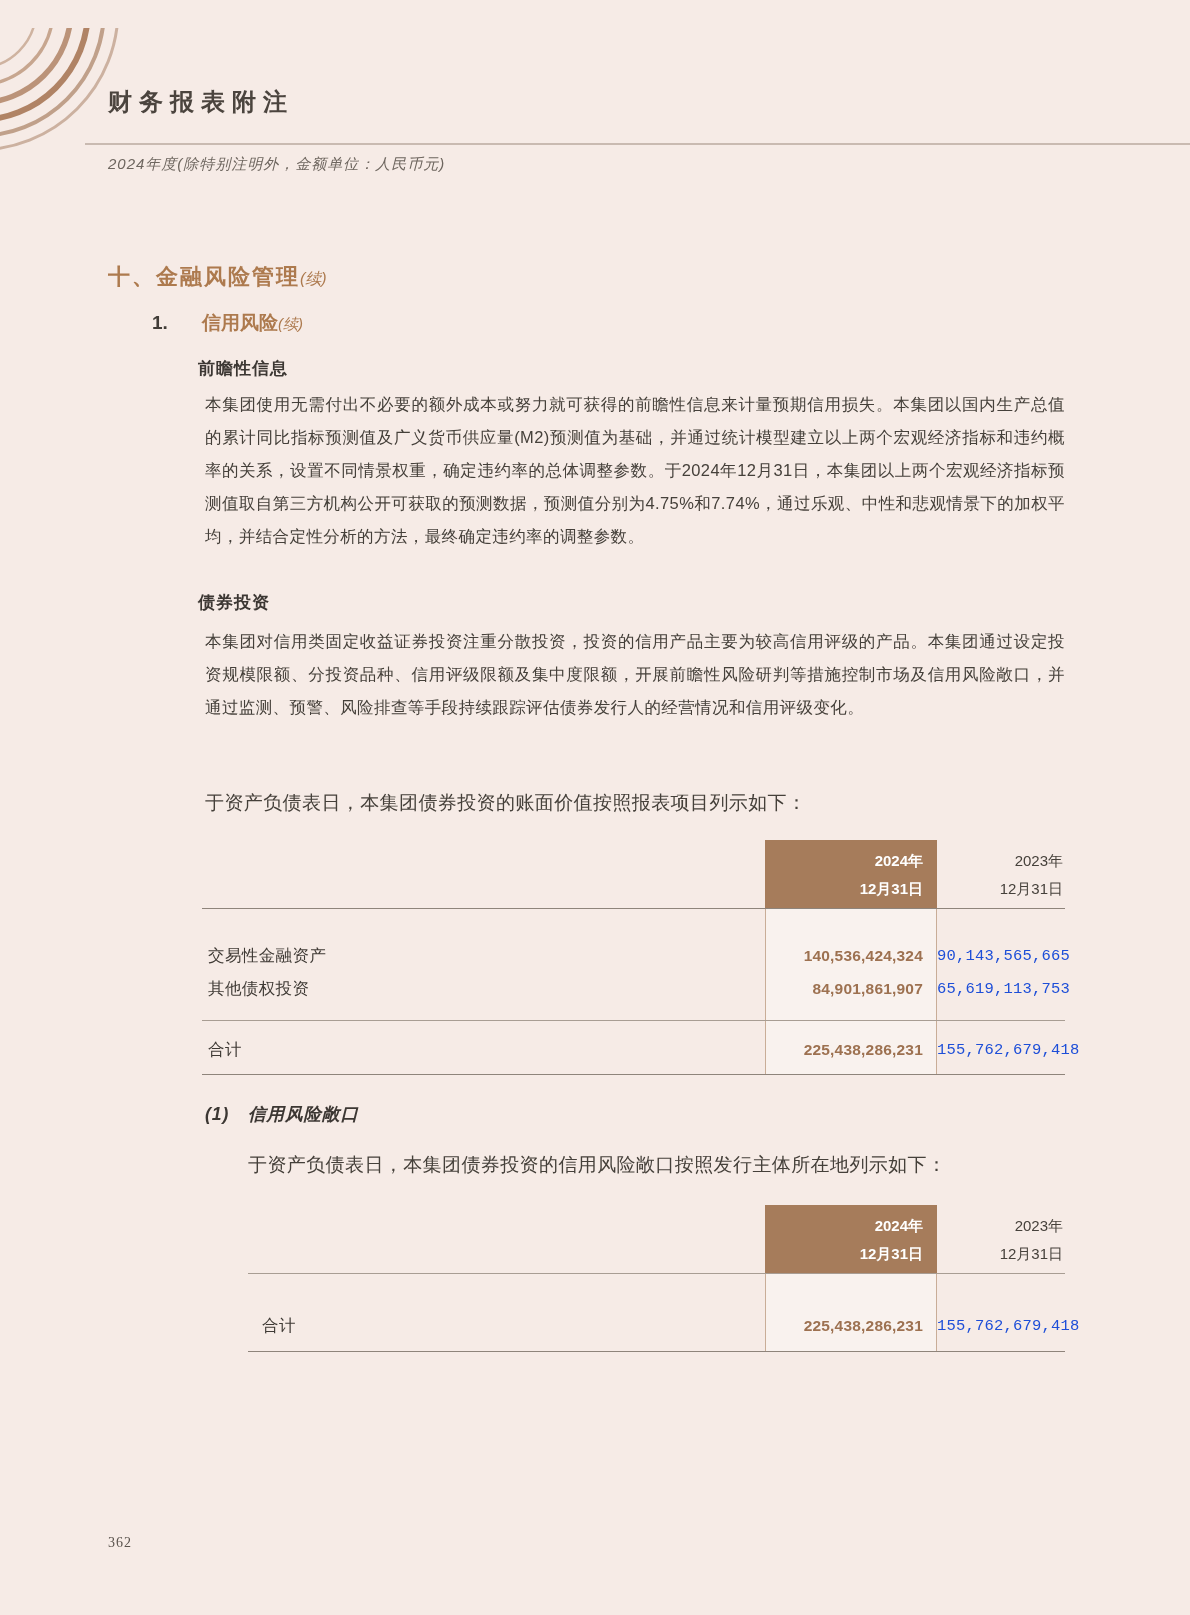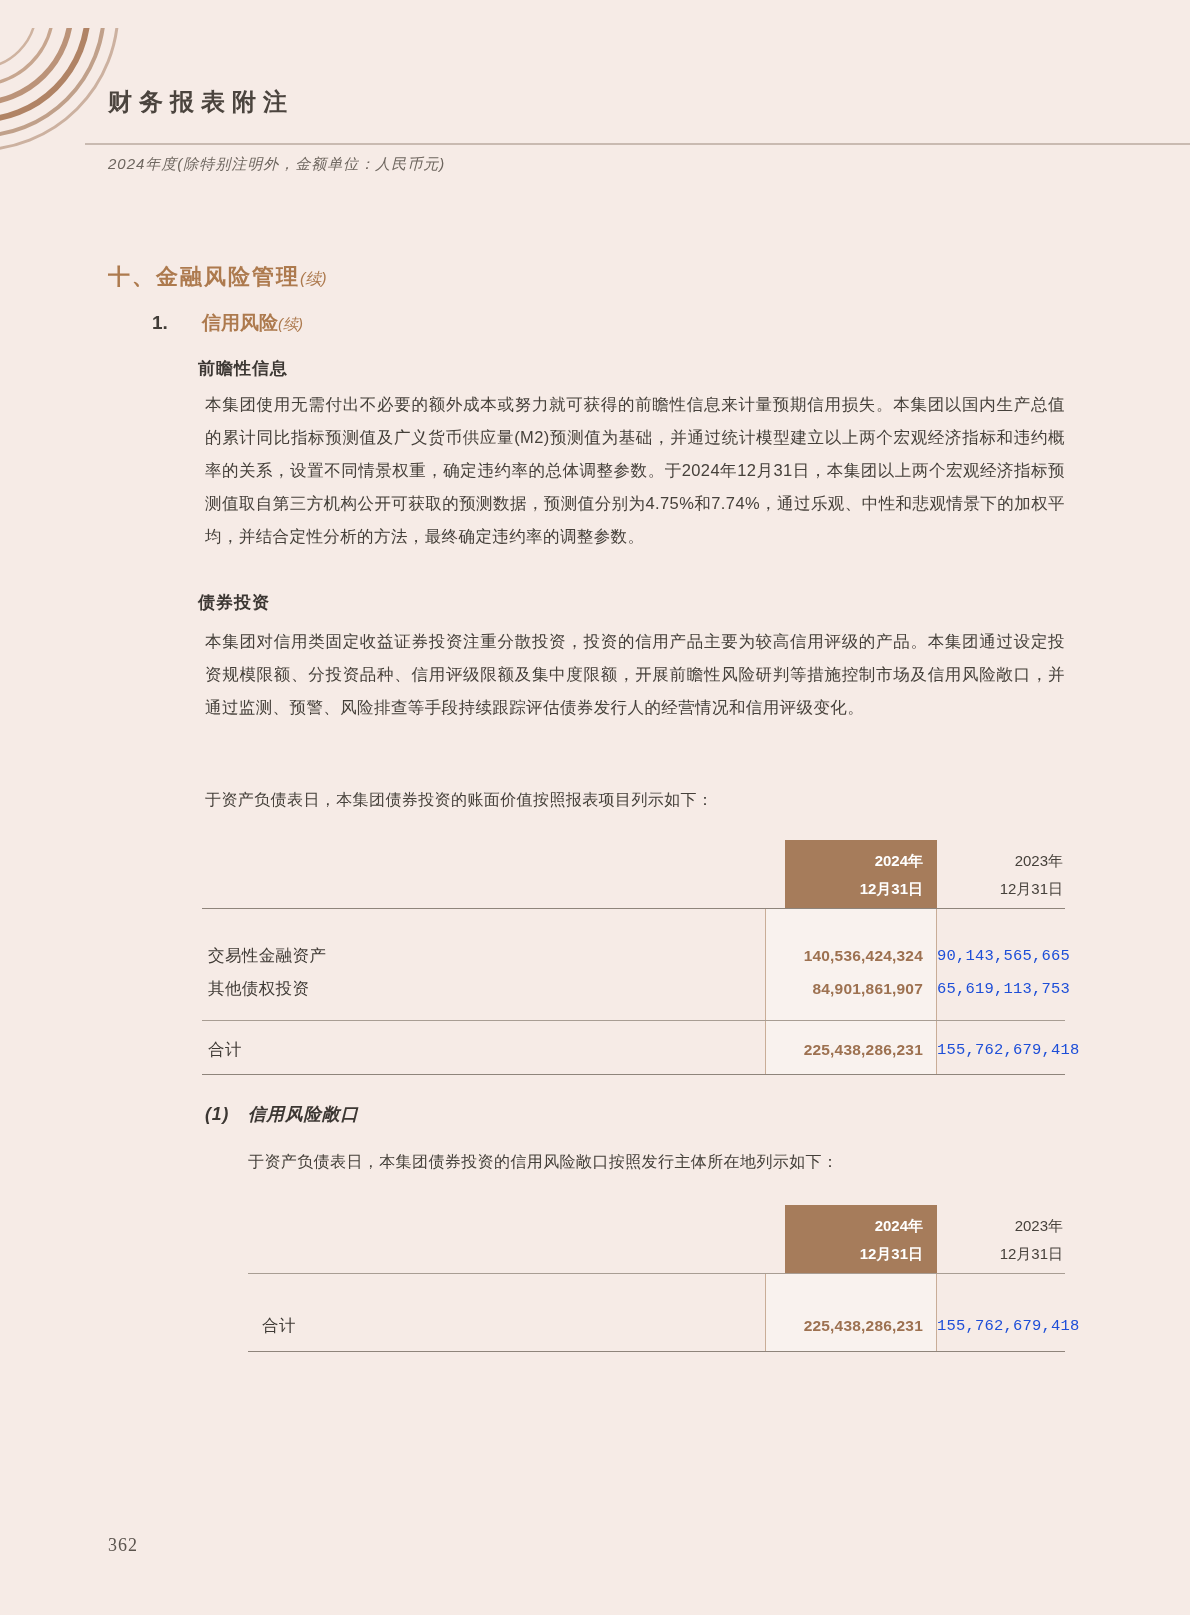--- a/index.html
+++ b/index.html
@@ -49,41 +49,41 @@
   .h-forward{top:357px;}
   .h-bond{top:591px;}
   .body-text{
     position:absolute;left:205px;width:860px;
     font-size:16.5px;line-height:33px;color:#45403a;
     text-align:justify;letter-spacing:.4px;
   }
   .p-forward{top:388px;}
   .p-bond{top:625px;}
   .intro-line{
-    position:absolute;font-size:16px;color:#45403a;letter-spacing:.4px;
+    position:absolute;font-size:19px;color:#45403a;letter-spacing:.4px;
   }
   .intro-1{left:205px;top:790px;}
   .exposure-heading{
     position:absolute;left:205px;top:1102px;
     font-size:17.5px;font-weight:700;font-style:italic;color:#3c3733;letter-spacing:1px;
   }
   .exposure-heading .num{display:inline-block;width:43px;}
   .intro-2{left:248px;top:1152px;}
   
   .fin-table{position:absolute;right:125px;}
   .t1{left:202px;top:840px;}
   .t2{left:248px;top:1205px;}
   .col-tint{
     position:absolute;top:68px;bottom:0;right:128px;width:170px;
     background:#f9f2ee;border-left:1px solid #c9ad97;border-right:1px solid #c9ad97;
   }
   .t-header{display:flex;height:68px;position:relative;}
   .t-header .th-label{flex:1;}
   .th-2024{
-    width:152px;background:#a67c5b;color:#ffffff;
+    width:172px;background:#a67c5b;color:#ffffff;
     text-align:right;padding:7px 14px 0 0;box-sizing:border-box;
     font-weight:700;font-size:15px;
   }
   .th-2024 div{line-height:28px;}
   .th-2023{
     width:128px;color:#46413b;text-align:right;
     padding:7px 2px 0 0;box-sizing:border-box;font-size:15px;
   }
   .th-2023 div{line-height:28px;padding-left:42px;}
   .t-body{
@@ -107,21 +107,21 @@
     color:#9d7150;font-weight:700;font-size:15.5px;letter-spacing:.2px;
   }
   .td-2023{
     width:128px;text-align:right;padding-right:2px;box-sizing:border-box;
     color:#1d4ed8;font-size:15.5px;letter-spacing:.2px;font-family:Liberation Mono, monospace;
   }
   
   .page-number{
     position:absolute;left:108px;top:1535px;
     font-family:"Liberation Serif","DejaVu Serif",serif;
-    font-size:18px;color:#5a534d;letter-spacing:1px;
+    font-size:14px;color:#5a534d;letter-spacing:1px;
   }
 </style>
 </head>
 <body>
 
 <div class="page">
 
   <svg class="deco" viewBox="0 0 150 135" fill="none" xmlns="http://www.w3.org/2000/svg">
     <circle cx="-22" cy="-18" r="58" stroke="#cfb3a0" stroke-width="2.5"></circle>
     <circle cx="-22" cy="-18" r="75" stroke="#c7a68f" stroke-width="3.5"></circle>

